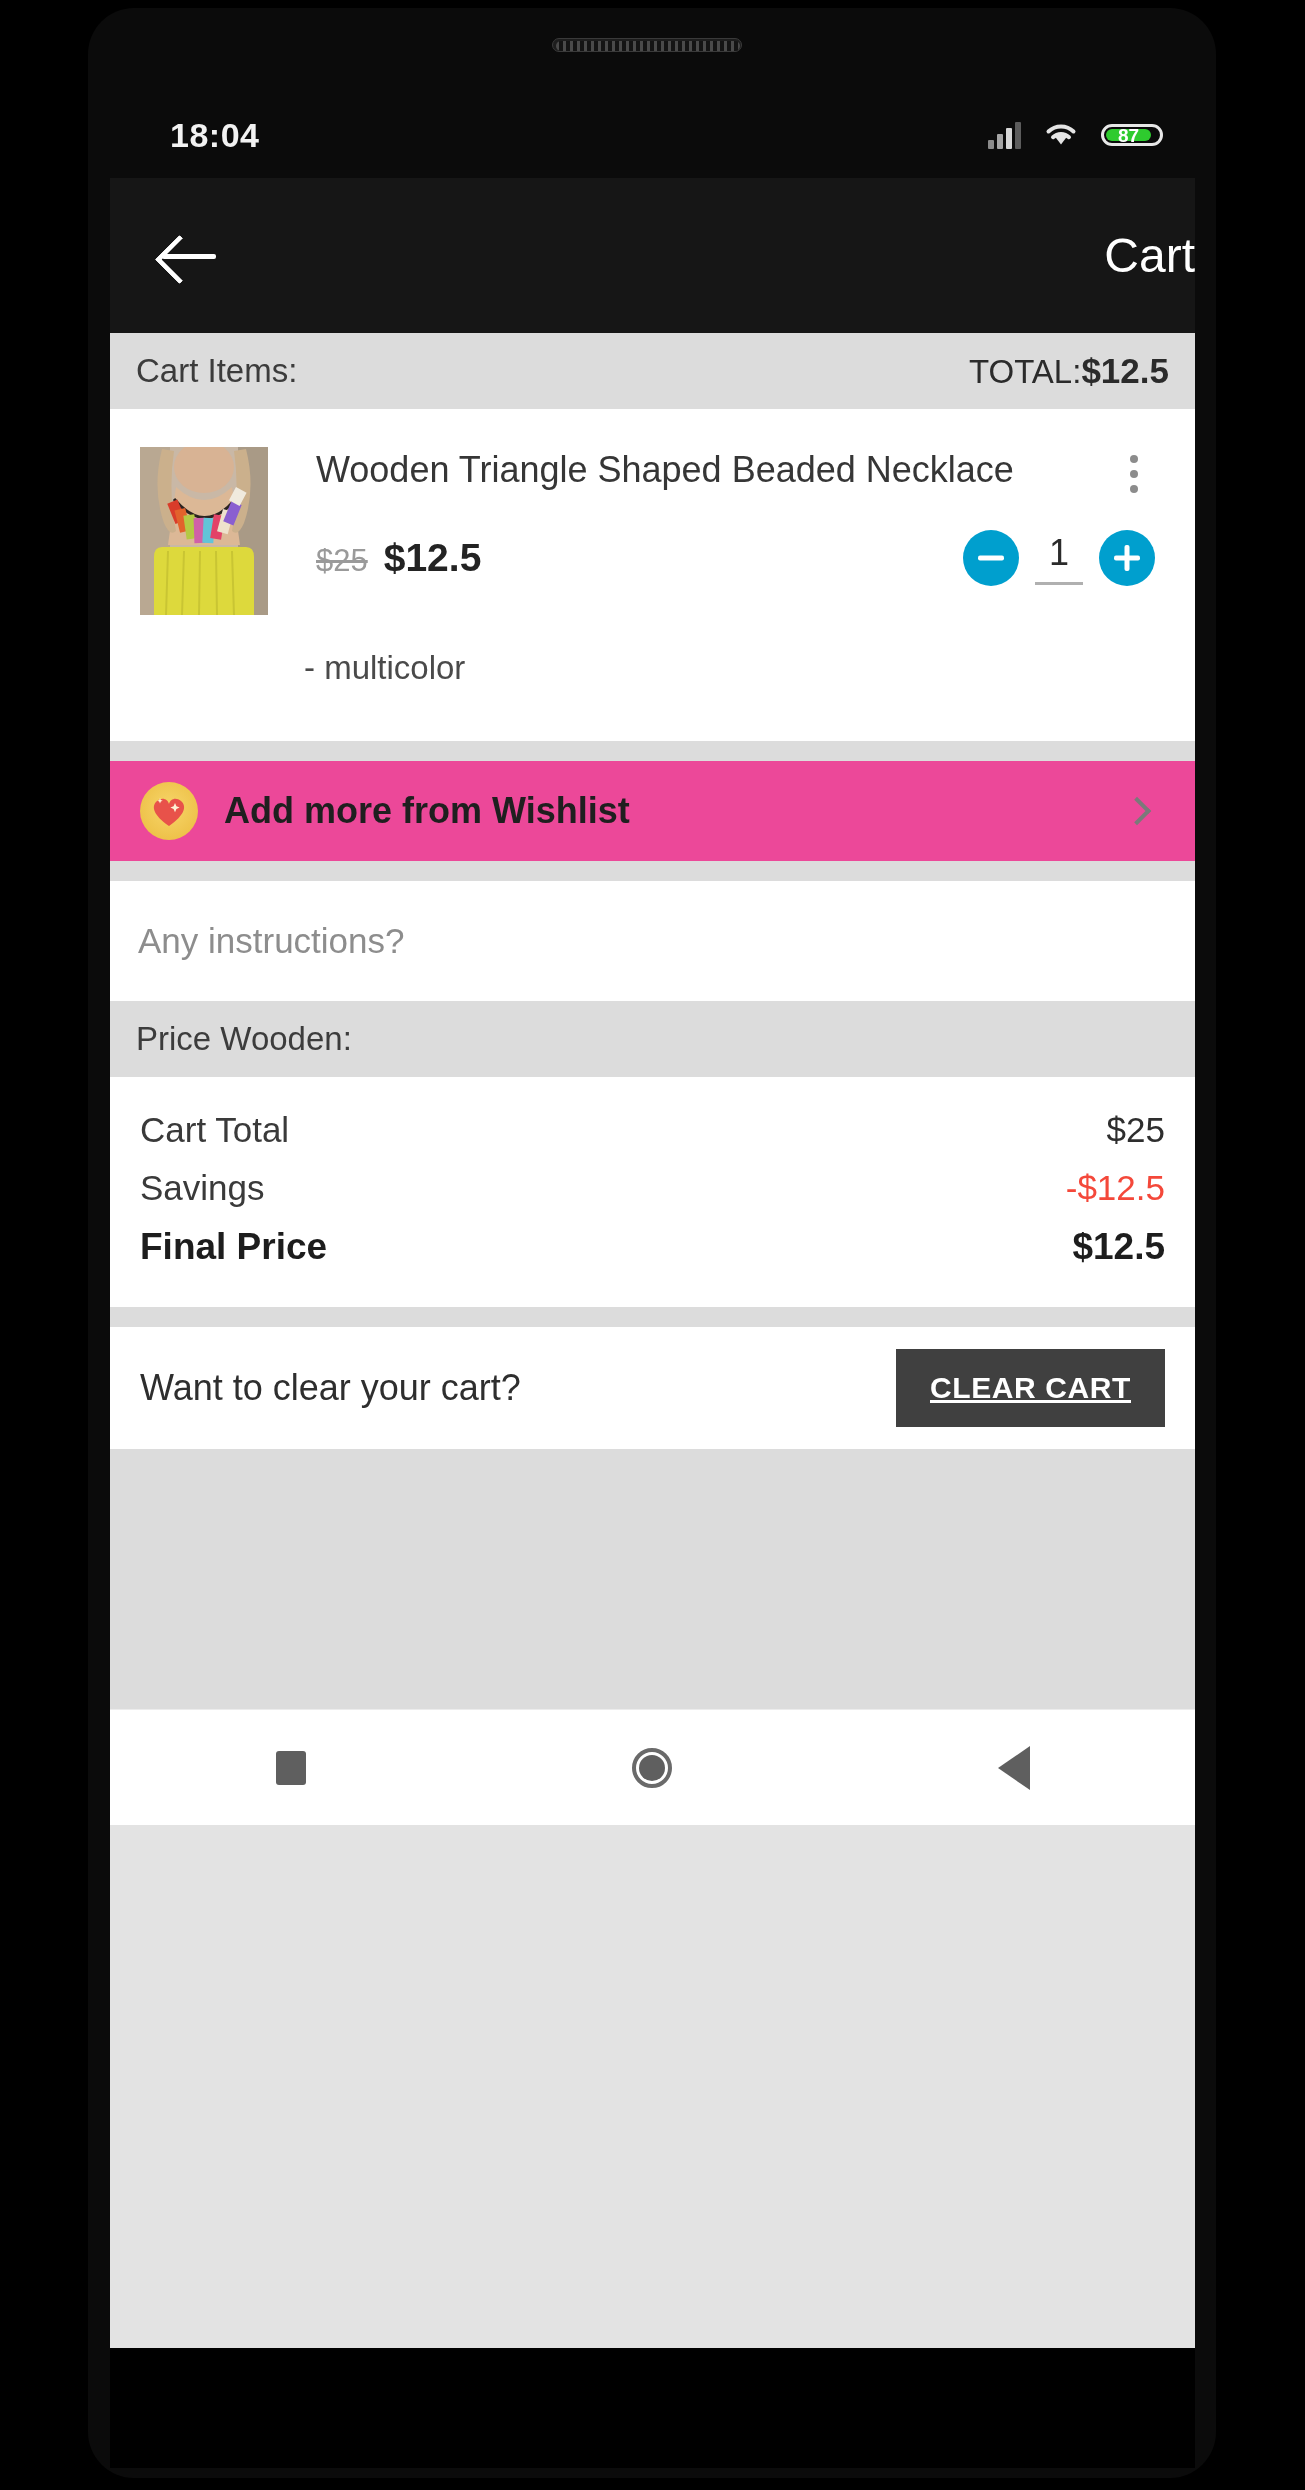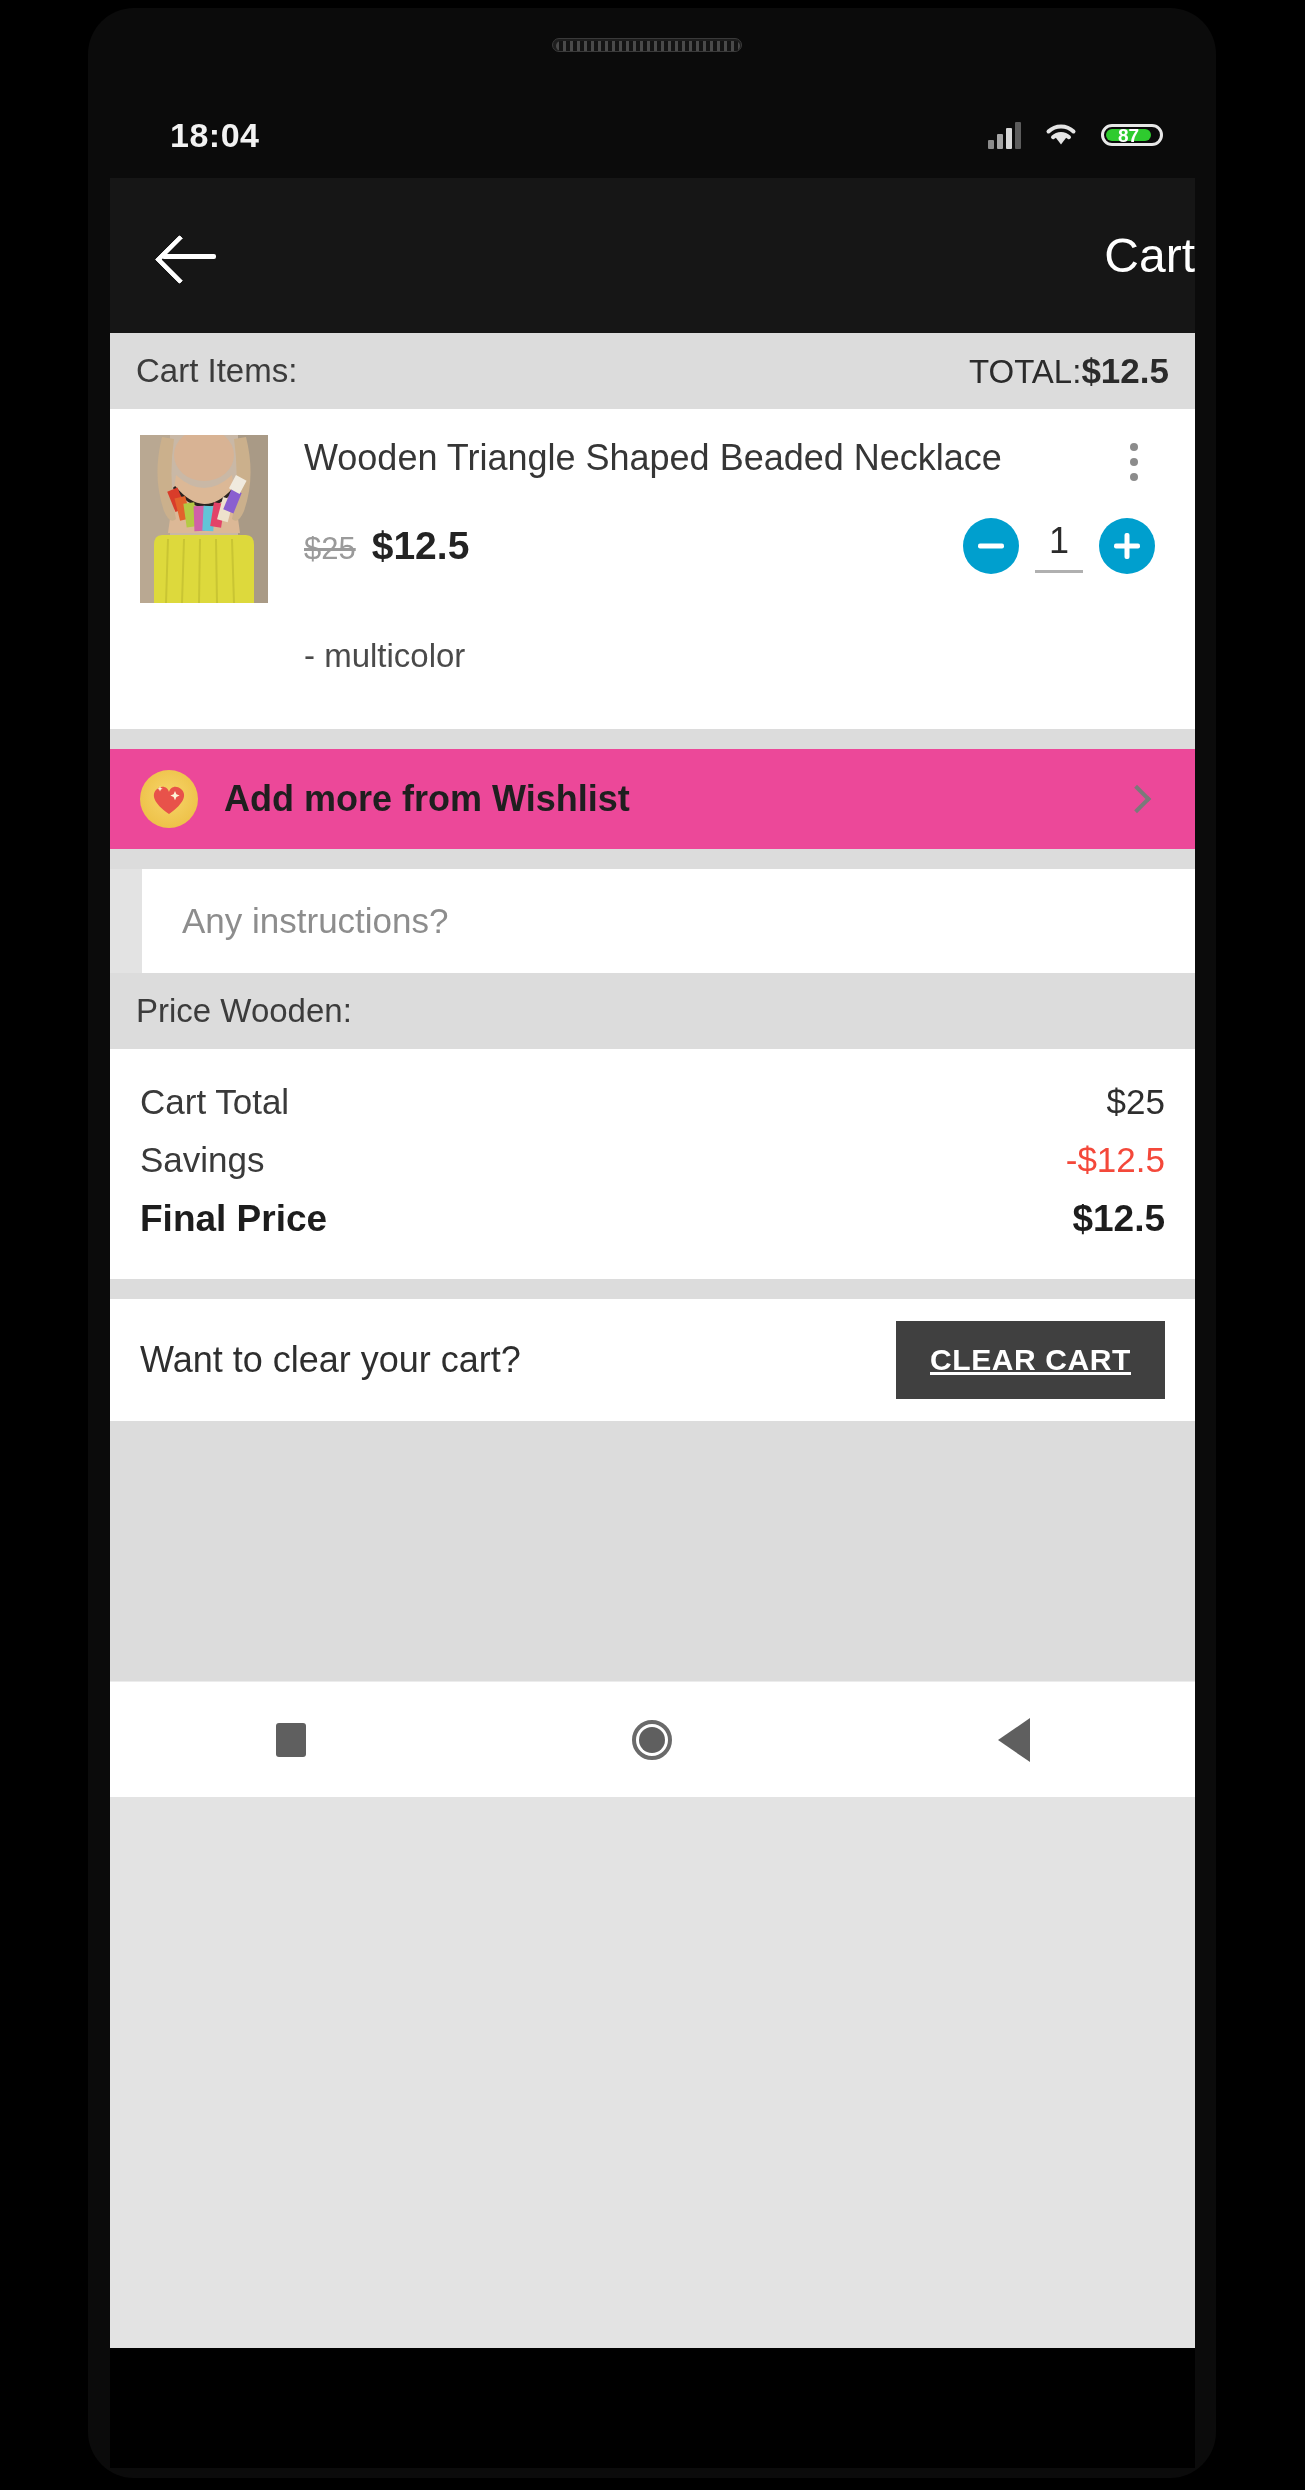--- a/index.html
+++ b/index.html
@@ -118,21 +118,21 @@
     display:flex; align-items:center;
     justify-content:space-between;
   }
   .section-label { font-size:33px; color:#3c3c3c; }
   .section-total { font-size:33px; color:#2b2b2b; }
   .section-total b { font-weight:bold; font-size:35px; }
 
   .white-card { background:#fff; }
 
   
-  .cart-item { display:flex; padding:26px 30px 0 30px; }
+  .cart-item { display:flex; padding:38px 30px 0 30px;gap:12px; }
   .thumb {
     width:128px; height:168px; flex:0 0 128px;
     overflow:hidden; background:#d9cfc3;
   }
   .thumb svg { display:block; }
   .item-body { flex:1; padding-left:36px; padding-right:10px; }
   .item-title-row { display:flex; align-items:flex-start; }
   .item-title {
     flex:1; font-size:36px; color:#363636; line-height:1.26;
   }
@@ -203,24 +203,23 @@
     margin-left:26px; flex:1;
   }
   .chevron {
     width:20px; height:20px;
     border-top:4px solid #7a7a7a; border-right:4px solid #7a7a7a;
     transform:rotate(45deg); margin-right:18px;
   }
 
   
   .instructions-box {
-    background:#fff; height:104px;
-    display:flex; align-items:center;
-    padding:0 40px;
-    margin-left:32px;
+    background:#fff; height:120px;
+    display:flex; align-items:center;
+    padding:0 28px;
   }
   .instructions-input {
     width:100%; border:none; outline:none;
     font-size:35px; font-family:"Liberation Sans", sans-serif;
     color:#2b2b2b; background:transparent;
   }
   .instructions-input::placeholder { color:#8d8d8d; }
 
   
   .price-details { background:#fff; padding:24px 30px 30px 30px; }

